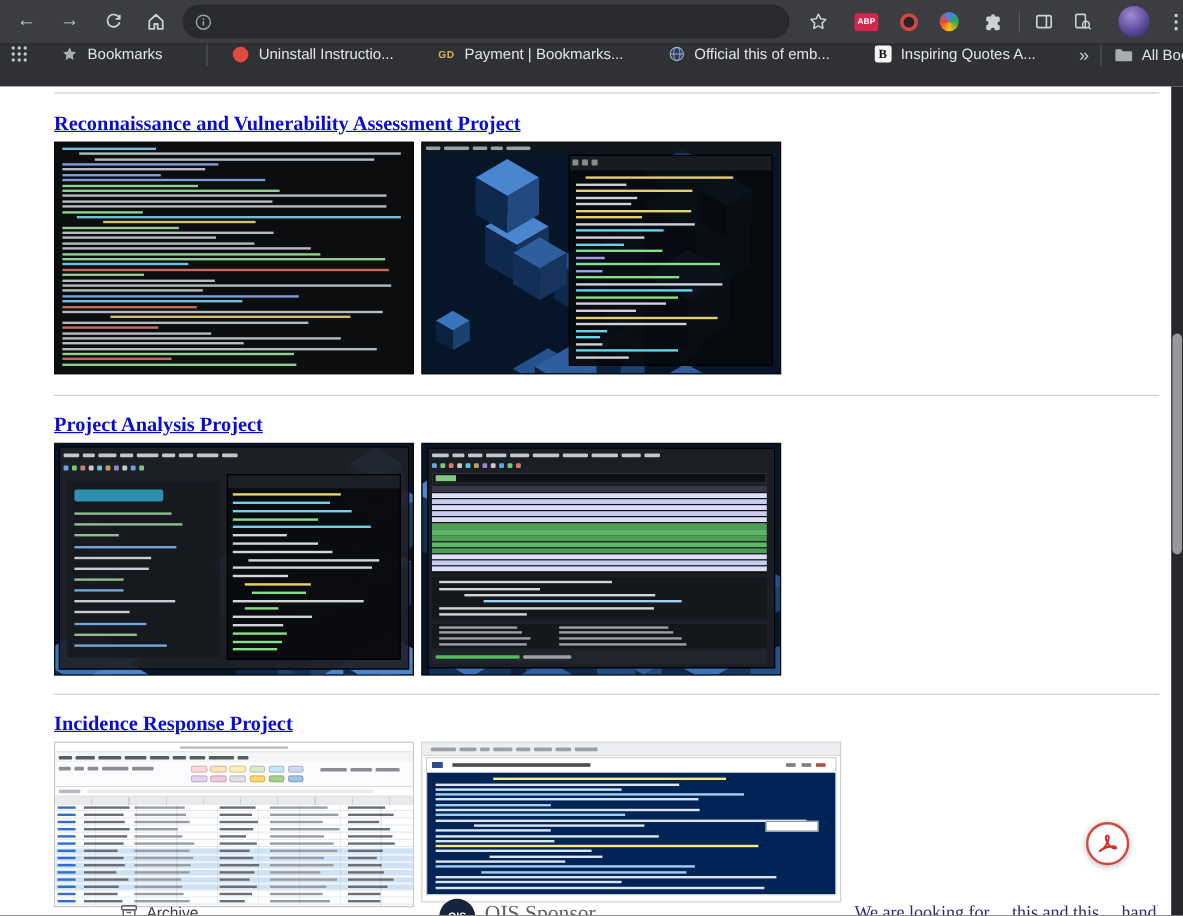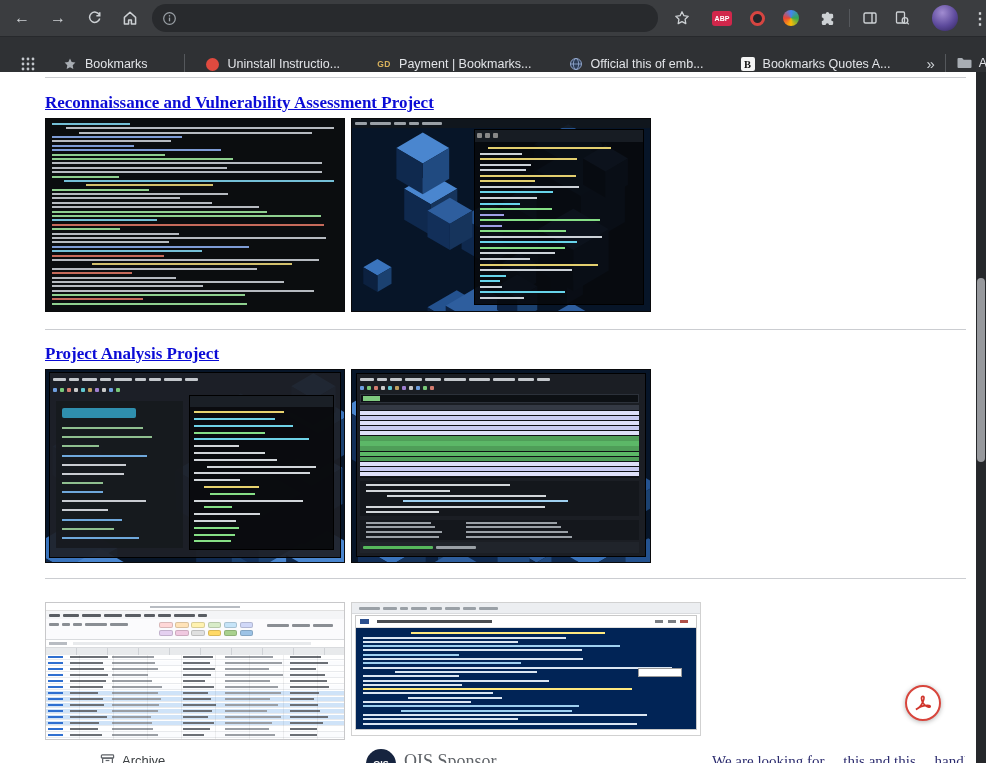--- a/index.html
+++ b/index.html
@@ -14,21 +14,21 @@
   .url{font-size:12.8px;color:#9aa0a6;white-space:nowrap;overflow:hidden;-webkit-mask-image:linear-gradient(90deg,#000 90%,transparent);mask-image:linear-gradient(90deg,#000 90%,transparent)}
   .url b{color:#e8eaed;font-weight:400}
   .ext-abp{width:20px;height:15px;background:#d1274b;border-radius:3px;color:#fff;font-size:7px;font-weight:700;display:flex;align-items:center;justify-content:center;flex:none;margin-left:8px}
   .ext-red{width:15px;height:15px;border-radius:50%;background:#24262a;border:3.5px solid #d64541;flex:none;margin-left:10px}
   .ext-color{width:16px;height:16px;border-radius:50%;background:conic-gradient(#4285f4,#34a853,#fbbc05,#ea4335,#4285f4);flex:none;margin-left:10px}
   .divider-v{width:1px;height:18px;background:#55585c;flex:none}
   .avatar{width:26px;height:26px;border-radius:50%;background:radial-gradient(circle at 40% 30%,#a18cd1,#5d4a9c 55%,#2e2357);flex:none}
   .kebab{font-weight:700}
 
   
-  .bookmarks{position:absolute;top:36px;left:0;width:986px;height:36px;background:#2f3134;border-top:1px solid #27292c;display:flex;align-items:flex-end;padding:0 20px;z-index:20}
+  .bookmarks{position:absolute;top:36px;left:0;width:986px;height:36px;background:#2f3134;border-top:1px solid #27292c;display:flex;align-items:flex-start;padding:0 8px;z-index:20}
   .bm-item{display:flex;align-items:center;gap:7px;color:#e2e4e8;font-size:12.5px;white-space:nowrap;margin-right:36px}
   .bm-ico{width:16px;height:16px;display:flex;align-items:center;justify-content:center;flex:none}
   .red-fav{width:13px;height:13px;border-radius:50%;background:#e04a3f}
   .gd-fav{font-size:8.5px;font-weight:700;color:#d8b25c;letter-spacing:.5px}
   .b-fav{width:14px;height:14px;background:#f4f4f4;border-radius:2px;color:#111;font-family:"Liberation Serif",serif;font-weight:700;font-size:10.5px;display:flex;align-items:center;justify-content:center}
   .bm-chevron{color:#cdd1d4;font-size:15px}
   .bm-right{margin-left:auto;display:flex;align-items:center;gap:10px}
   .bm-right .bm-item{margin-right:0}
   .apps-grid{margin-right:26px}
 
@@ -160,21 +160,21 @@
             <ellipse cx="8" cy="8" rx="3" ry="6.3" fill="none" stroke="#9ab0d8" stroke-width="0.9"></ellipse>
             <line x1="1.7" y1="8" x2="14.3" y2="8" stroke="#9ab0d8" stroke-width="0.9"></line>
           </svg>
       </span>
       <span>Official this of emb...</span>
     </div>
     <div class="bm-item">
       <span class="bm-ico">
           <span class="b-fav">B</span>
         </span>
-      <span>Bookmarks Quotes A...</span>
+      <span>Inspiring Quotes A...</span>
     </div>
     <div class="bm-right">
       <span class="bm-chevron">»</span>
       <span class="divider-v"></span>
       <div class="bm-item">
         <span class="bm-ico">
           <svg width="16" height="16" viewBox="0 0 16 16">
               <path d="M1.5 4a1 1 0 0 1 1-1h3.6l1.6 1.7h6.8a1 1 0 0 1 1 1V12a1 1 0 0 1-1 1H2.5a1 1 0 0 1-1-1z" fill="#a8adb3"></path>
             </svg>
         </span>
@@ -591,21 +591,21 @@
                   </div>
                 </div>
               </div>
             </figure>
         </div>
       </section>
 
       <hr class="rule mt15">
 
       <section>
-        <br>
+        <h3 class="ptitle mtB">Incidence Response Project</h3><br>
         <div class="shots">
           <figure class="shot s300x138" style="background:#f4f5f7">
               <div style="position: absolute; left: 0%; top: 0%; width: 100%; height: 6%; background: rgb(255, 255, 255); border-bottom: 1px solid rgb(224, 224, 224);"></div>
               <div style="position: absolute; left: 35%; top: 2%; width: 30%; height: 2%; background: rgb(184, 188, 194);"></div>
               <div style="position: absolute; left: 1%; top: 6.5%; width: 55%; height: 5%; display: flex; align-items: center; gap: 3px;">
                 <span style="width: 11px; height: 3px; background: rgb(89, 93, 99); flex: 0 0 auto; border-radius: 1px;"></span>
                 <span style="width: 16px; height: 3px; background: rgb(89, 93, 99); flex: 0 0 auto; border-radius: 1px;"></span>
                 <span style="width: 19px; height: 3px; background: rgb(89, 93, 99); flex: 0 0 auto; border-radius: 1px;"></span>
                 <span style="width: 18px; height: 3px; background: rgb(89, 93, 99); flex: 0 0 auto; border-radius: 1px;"></span>
                 <span style="width: 16px; height: 3px; background: rgb(89, 93, 99); flex: 0 0 auto; border-radius: 1px;"></span>

